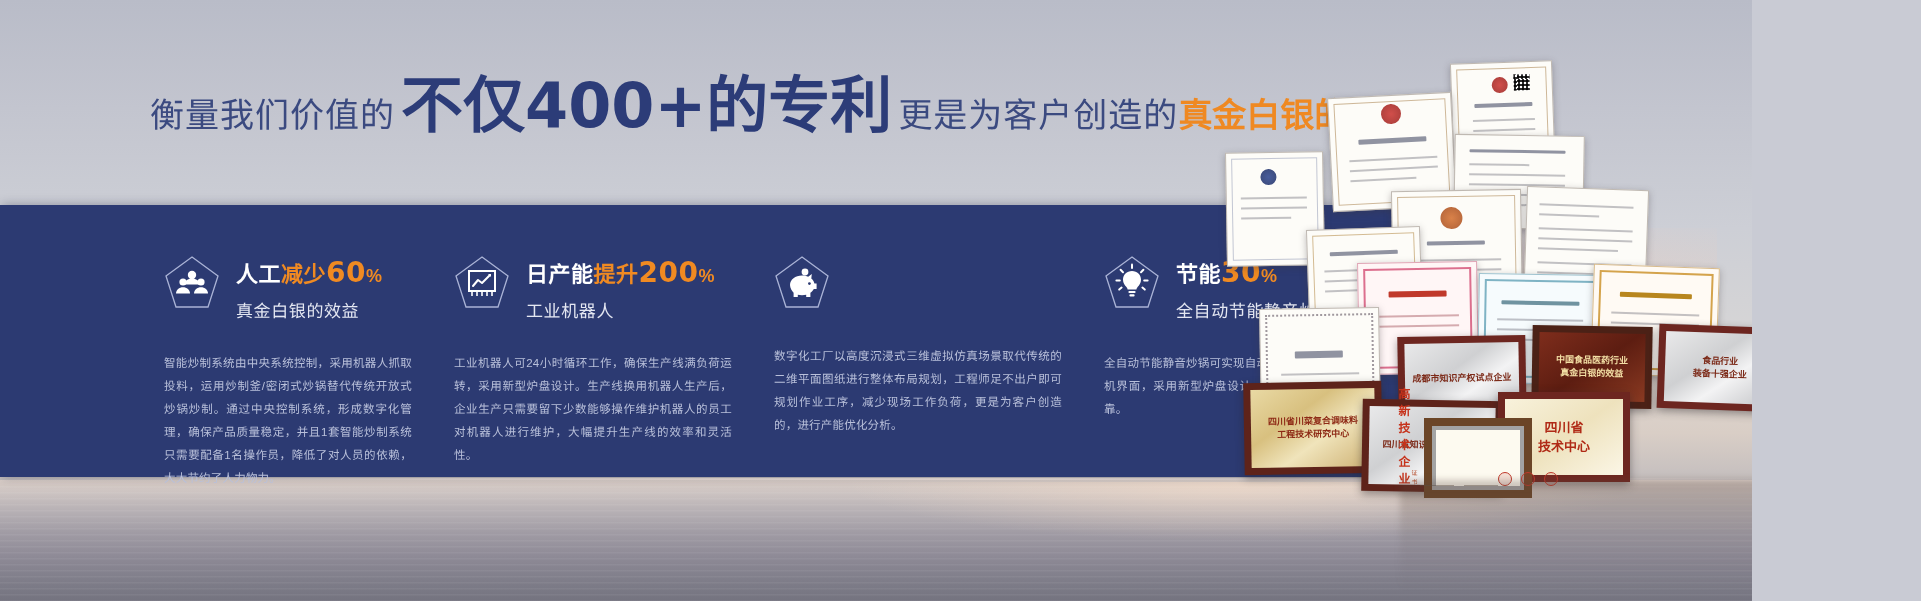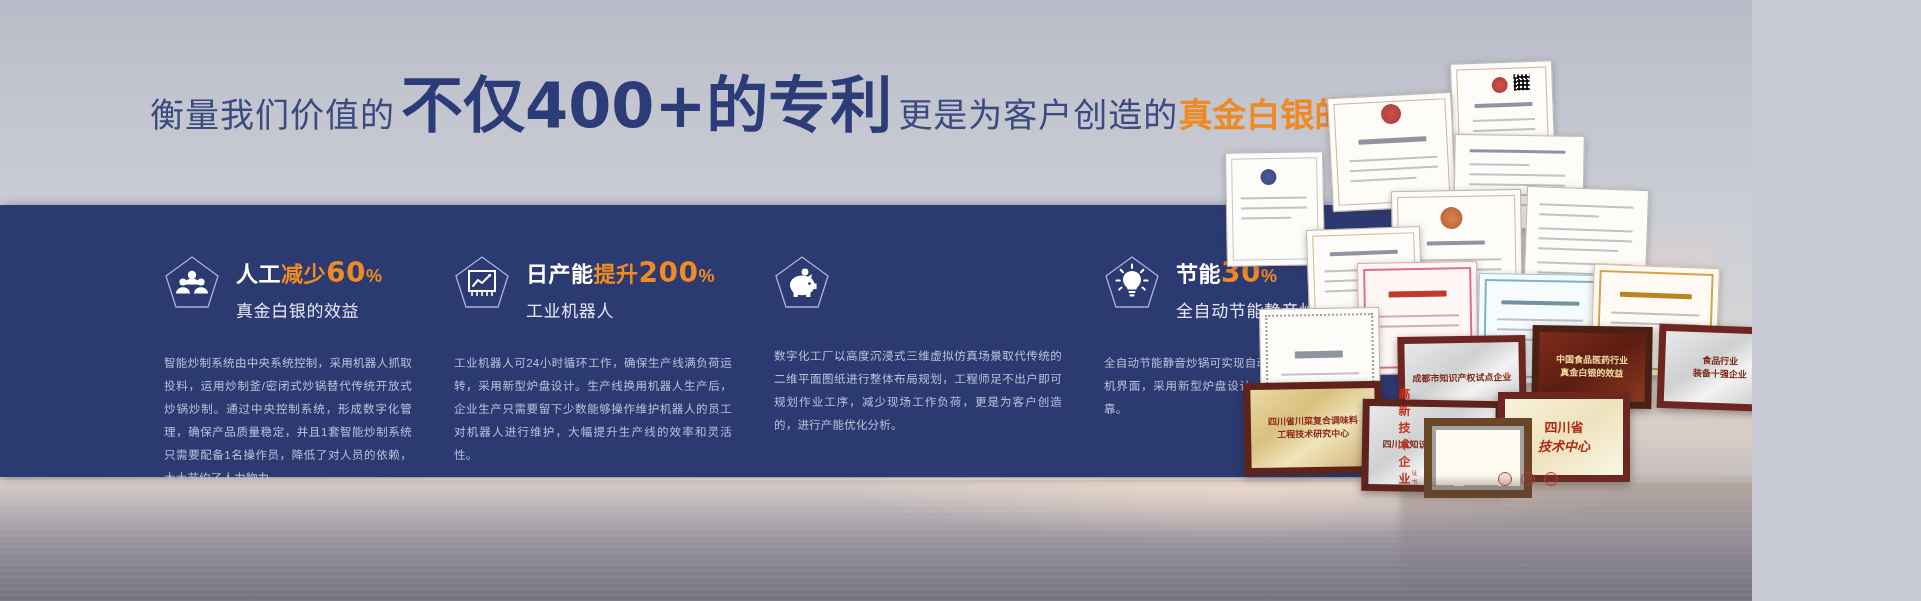--- a/index.html
+++ b/index.html
@@ -379,21 +379,21 @@
 
     <div class="plaque" style="left:122px;top:360px;width:140px;height:92px;background:#5e231a;transform:rotate(1deg);">
       <div class="face face-silver">
         <span>四川省知识产权试点企业</span>
       </div>
     </div>
 
     <div class="plaque" style="left:258px;top:352px;width:132px;height:90px;background:#6d2620;transform:rotate(0deg);">
       <div class="face face-cream">
         <span style="font-size:13px;">四川省</span>
-        <span style="font-size:13px;font-style:italic;">技术中心</span>
+        <span style="font-size:13px;">技术中心</span>
       </div>
     </div>
 
     <div class="hi-cert" style="left:184px;top:378px;width:108px;height:80px;">
       <div class="hc-frame">
         <div class="hc-face">
           <div class="hc-title">高新技术企业</div>
           <div class="hc-sub">证  书</div>
           <div class="hc-lines">
               <span></span>

